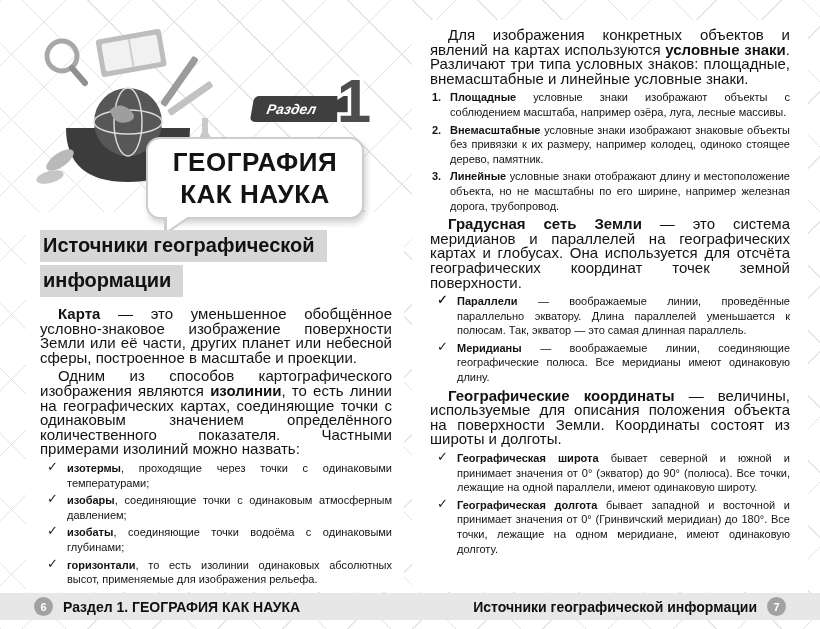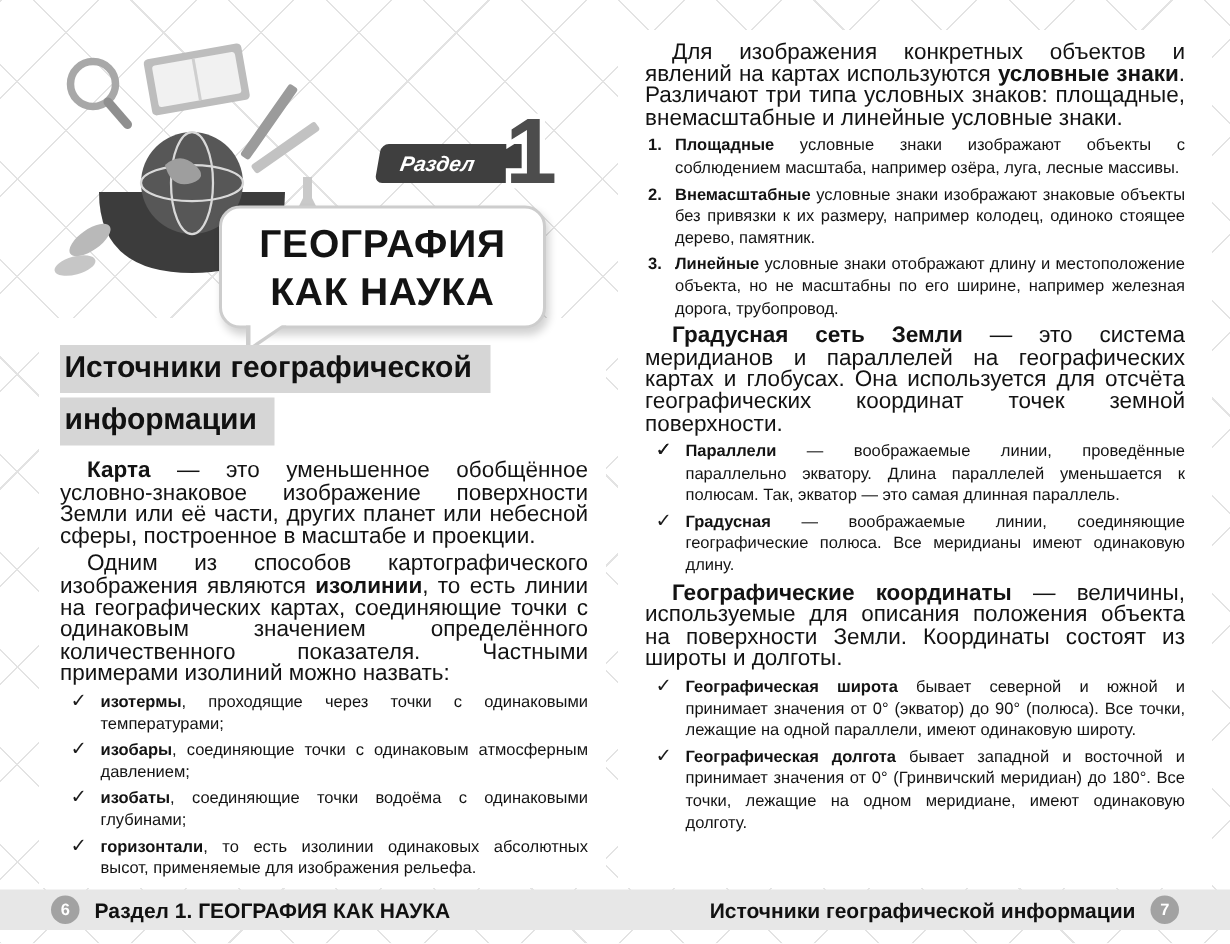--- a/index.html
+++ b/index.html
@@ -143,21 +143,21 @@
     <ul class="checklist">
       <li class="check-item">
         <span class="check">✓</span>
       </li>
       <li class="check-item">
         <span class="check">✓</span>
         <span><span class="b">Параллели</span><span> — воображаемые линии, проведённые параллельно экватору. Длина параллелей уменьшается к полюсам. Так, экватор — это самая длинная параллель.</span></span>
       </li>
       <li class="check-item">
         <span class="check">✓</span>
-        <span><span class="b">Градусная</span><span> — воображаемые линии, соединяющие географические полюса. Все меридианы имеют одинаковую длину.</span></span>
+        <span><span class="b">Меридианы</span><span> — воображаемые линии, соединяющие географические полюса. Все меридианы имеют одинаковую длину.</span></span>
       </li>
     </ul>
     <p class="body ind mt"><span class="b">Географические координаты</span><span> — величины, используемые для описания положения объекта на поверхности Земли. Координаты состоят из широты и долготы.</span></p>
     <ul class="checklist">
       <li class="check-item">
         <span class="check">✓</span>
         <span><span class="b">Географическая широта</span><span> бывает северной и южной и принимает значения от 0° (экватор) до 90° (полюса). Все точки, лежащие на одной параллели, имеют одинаковую широту.</span></span>
       </li>
       <li class="check-item">
         <span class="check">✓</span>

